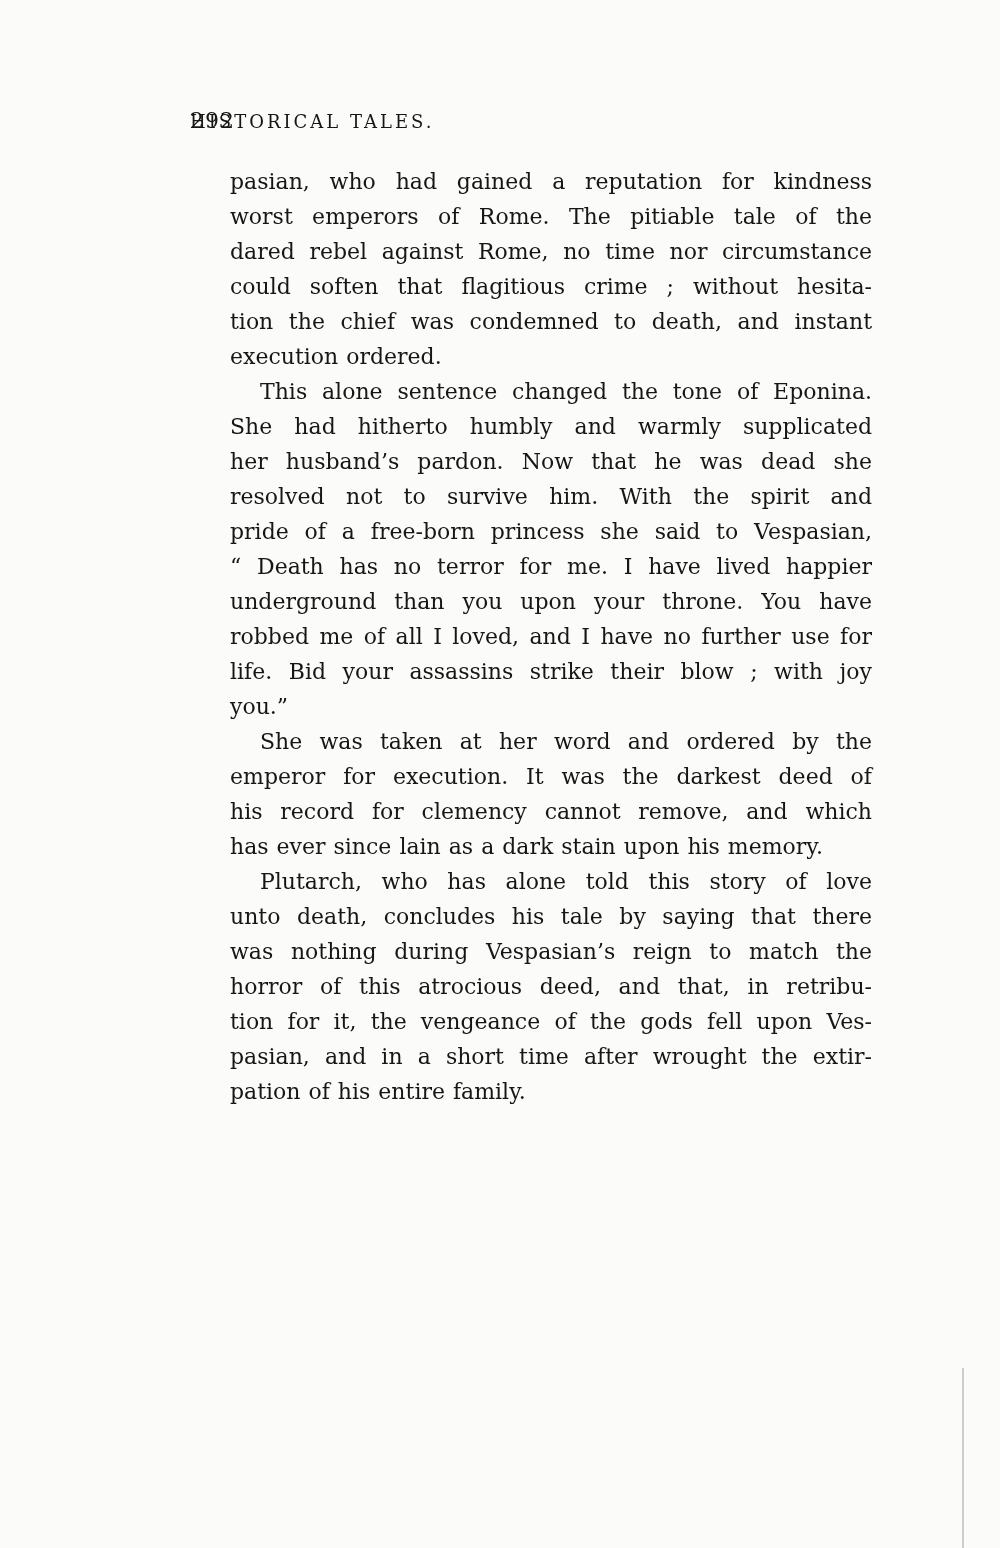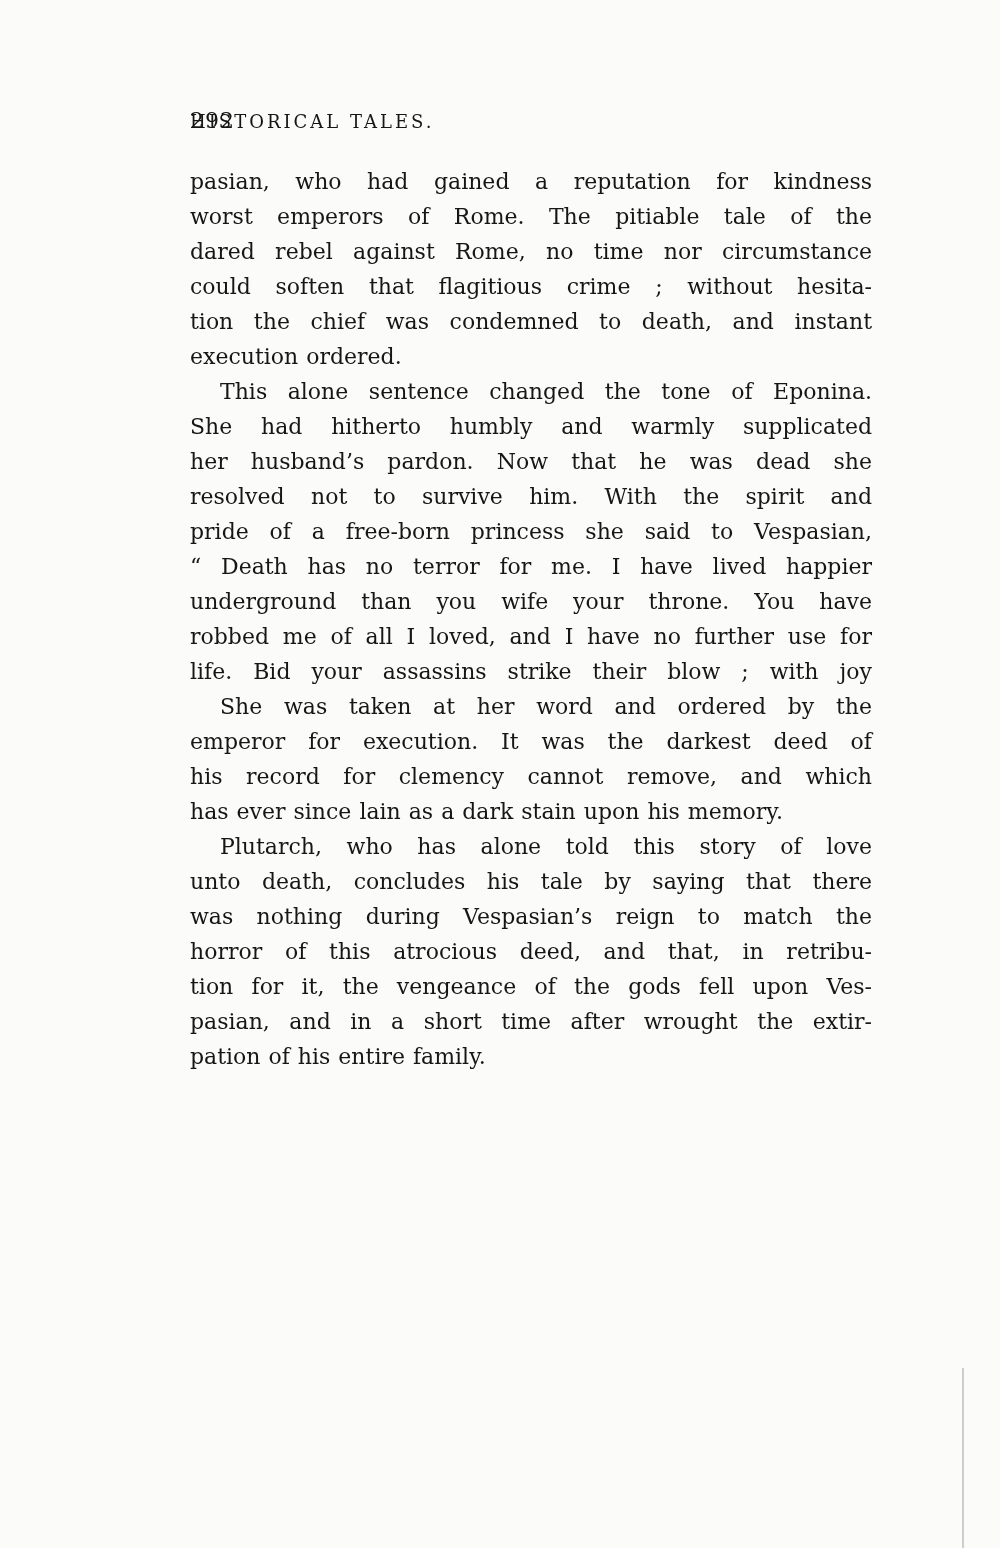--- a/index.html
+++ b/index.html
@@ -47,20 +47,21 @@
     letter-spacing: 3px;
   }
   .body {
     font-size: 22px;
     line-height: 35px;
   }
   .line {
     text-align: justify;
     text-align-last: justify;
     word-spacing: 1px;
+    margin-left: 40px;
   }
   .line.last {
     text-align-last: left;
   }
   .line.indent {
     text-indent: 30px;
   }
   .scan-artifact {
     position: absolute;
     right: 36px;
@@ -86,23 +87,24 @@
         <div class="line">dared rebel against Rome, no time nor circumstance</div>
         <div class="line">could soften that flagitious crime ; without hesita-</div>
         <div class="line">tion the chief was condemned to death, and instant</div>
         <div class="line last">execution ordered.</div>
         <div class="line indent">This alone sentence changed the tone of Eponina.</div>
         <div class="line">She had hitherto humbly and warmly supplicated</div>
         <div class="line">her husband’s pardon. Now that he was dead she</div>
         <div class="line">resolved not to survive him. With the spirit and</div>
         <div class="line">pride of a free-born princess she said to Vespasian,</div>
         <div class="line">“ Death has no terror for me. I have lived happier</div>
-        <div class="line">underground than you wife your throne. You have</div>
+        <div class="line">underground than you upon your throne. You have</div>
         <div class="line">robbed me of all I loved, and I have no further use for</div>
         <div class="line">life. Bid your assassins strike their blow ; with joy</div>
+        <div class="line last">you.”</div>
         <div class="line indent">She was taken at her word and ordered by the</div>
         <div class="line">emperor for execution. It was the darkest deed of</div>
         <div class="line">his record for clemency cannot remove, and which</div>
         <div class="line last">has ever since lain as a dark stain upon his memory.</div>
         <div class="line indent">Plutarch, who has alone told this story of love</div>
         <div class="line">unto death, concludes his tale by saying that there</div>
         <div class="line">was nothing during Vespasian’s reign to match the</div>
         <div class="line">horror of this atrocious deed, and that, in retribu-</div>
         <div class="line">tion for it, the vengeance of the gods fell upon Ves-</div>
         <div class="line">pasian, and in a short time after wrought the extir-</div>

